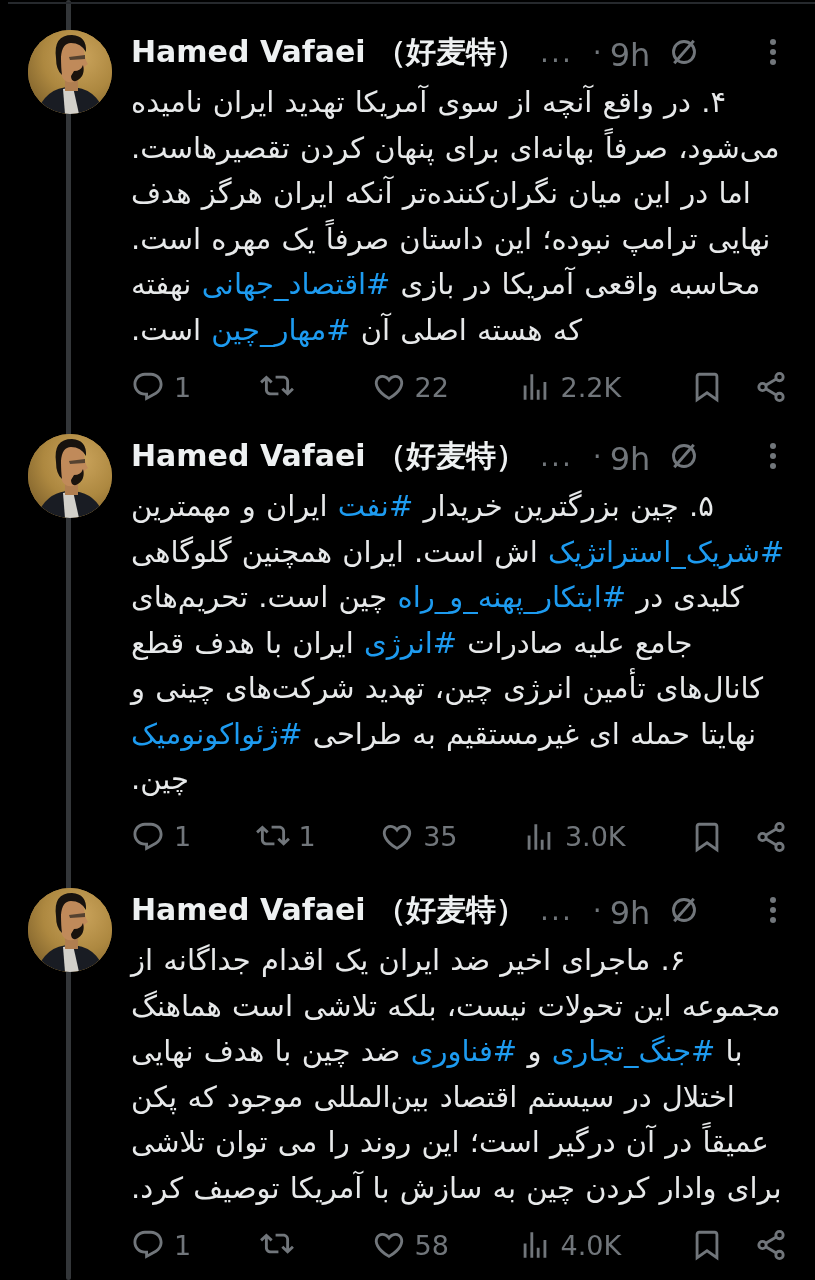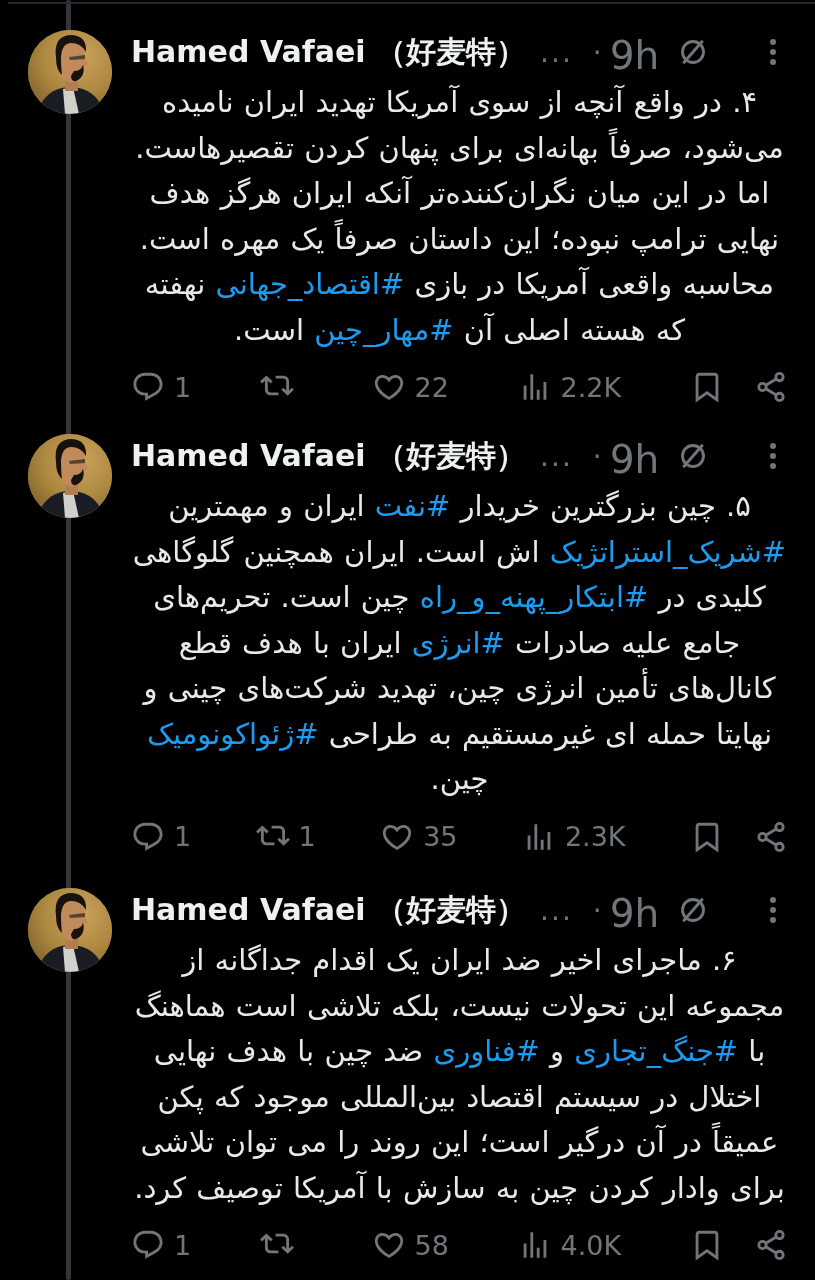--- a/index.html
+++ b/index.html
@@ -15,25 +15,25 @@
   #tweet-0 { top:30px; } #tweet-1 { top:434px; } #tweet-2 { top:888px; }
 
   .avatar { flex:none; width:84px; height:84px; border-radius:50%; overflow:hidden; background:#a9843f; position:relative; z-index:2; }
   .avatar svg { display:block; }
 
   .content { flex:1; min-width:0; }
   .hdr { display:flex; align-items:center; height:44px; color:#71767b; }
   .name { color:#eef1f2; font-weight:bold; font-size:30px; white-space:nowrap; overflow:hidden; }
   .handle-dots { margin-left:14px; font-size:28px; letter-spacing:2px; }
   .sep { margin:0 8px 0 20px; font-size:28px; }
-  .time { font-size:39px;margin-top:6px; }
+  .time { font-size:32px;margin-top:6px; }
   .badge { margin-left:16px; display:flex; }
   .menu { margin-left:auto; display:flex; }
 
-  .body { direction:rtl; unicode-bidi:plaintext; text-align:center; color:#e7e9ea;
+  .body { direction:rtl; unicode-bidi:plaintext; text-align:left; color:#e7e9ea;
           font-size:29px; line-height:45.5px; margin-top:6px; word-spacing:1px; }
   .hashtag { color:#1d9bf0; }
 
   .actions { display:flex; align-items:center; justify-content:space-between; margin-top:12px; height:44px; color:#71767b; }
   .action { display:flex; align-items:center; gap:9px; font-size:27px; cursor:pointer; }
   .right-group { display:flex; align-items:center; gap:30px; }
   .icon { display:block; }
 </style>
 </head>
 <body>
@@ -185,21 +185,21 @@
         <span class="action">
           <svg class="icon" width="34" height="34" viewBox="0 0 24 24" fill="#71767b">
               <path d="M16.697 5.5c-1.222-.06-2.679.51-3.89 2.16l-.805 1.09-.806-1.09C9.984 6.01 8.526 5.44 7.304 5.5c-1.243.07-2.349.78-2.91 1.91-.552 1.12-.633 2.78.479 4.82 1.074 1.97 3.257 4.27 7.129 6.61 3.87-2.34 6.052-4.64 7.126-6.61 1.111-2.04 1.03-3.7.477-4.82-.561-1.13-1.666-1.84-2.908-1.91zm4.187 7.69c-1.351 2.48-4.001 5.12-8.379 7.67l-.503.3-.504-.3c-4.379-2.55-7.029-5.19-8.382-7.67-1.36-2.5-1.41-4.86-.514-6.67.887-1.79 2.647-2.91 4.601-3.01 1.651-.09 3.368.56 4.798 2.01 1.429-1.45 3.146-2.1 4.796-2.01 1.954.1 3.714 1.22 4.601 3.01.896 1.81.846 4.17-.514 6.67z"></path>
             </svg>
           <span>35</span>
         </span>
         <span class="action">
           <svg class="icon" width="34" height="34" viewBox="0 0 24 24" fill="#71767b">
               <path d="M8.75 21V3h2v18h-2zM18 21V8.5h2V21h-2zM4 21l.004-10h2L6 21H4zm9.248 0v-7h2v7h-2z"></path>
             </svg>
-          <span>2.3K</span>
+          <span>3.0K</span>
         </span>
         <span class="right-group">
           <span class="action">
             <svg class="icon" width="34" height="34" viewBox="0 0 24 24" fill="#71767b">
                 <path d="M4 4.5C4 3.12 5.119 2 6.5 2h11C18.881 2 20 3.12 20 4.5v18.44l-8-5.71-8 5.71V4.5zM6.5 4c-.276 0-.5.22-.5.5v14.56l6-4.29 6 4.29V4.5c0-.28-.224-.5-.5-.5h-11z"></path>
               </svg>
           </span>
           <span class="action">
             <svg class="icon" width="34" height="34" viewBox="0 0 24 24" fill="none" stroke="#71767b" stroke-width="2">
                 <circle cx="18" cy="5" r="2.6"></circle>

